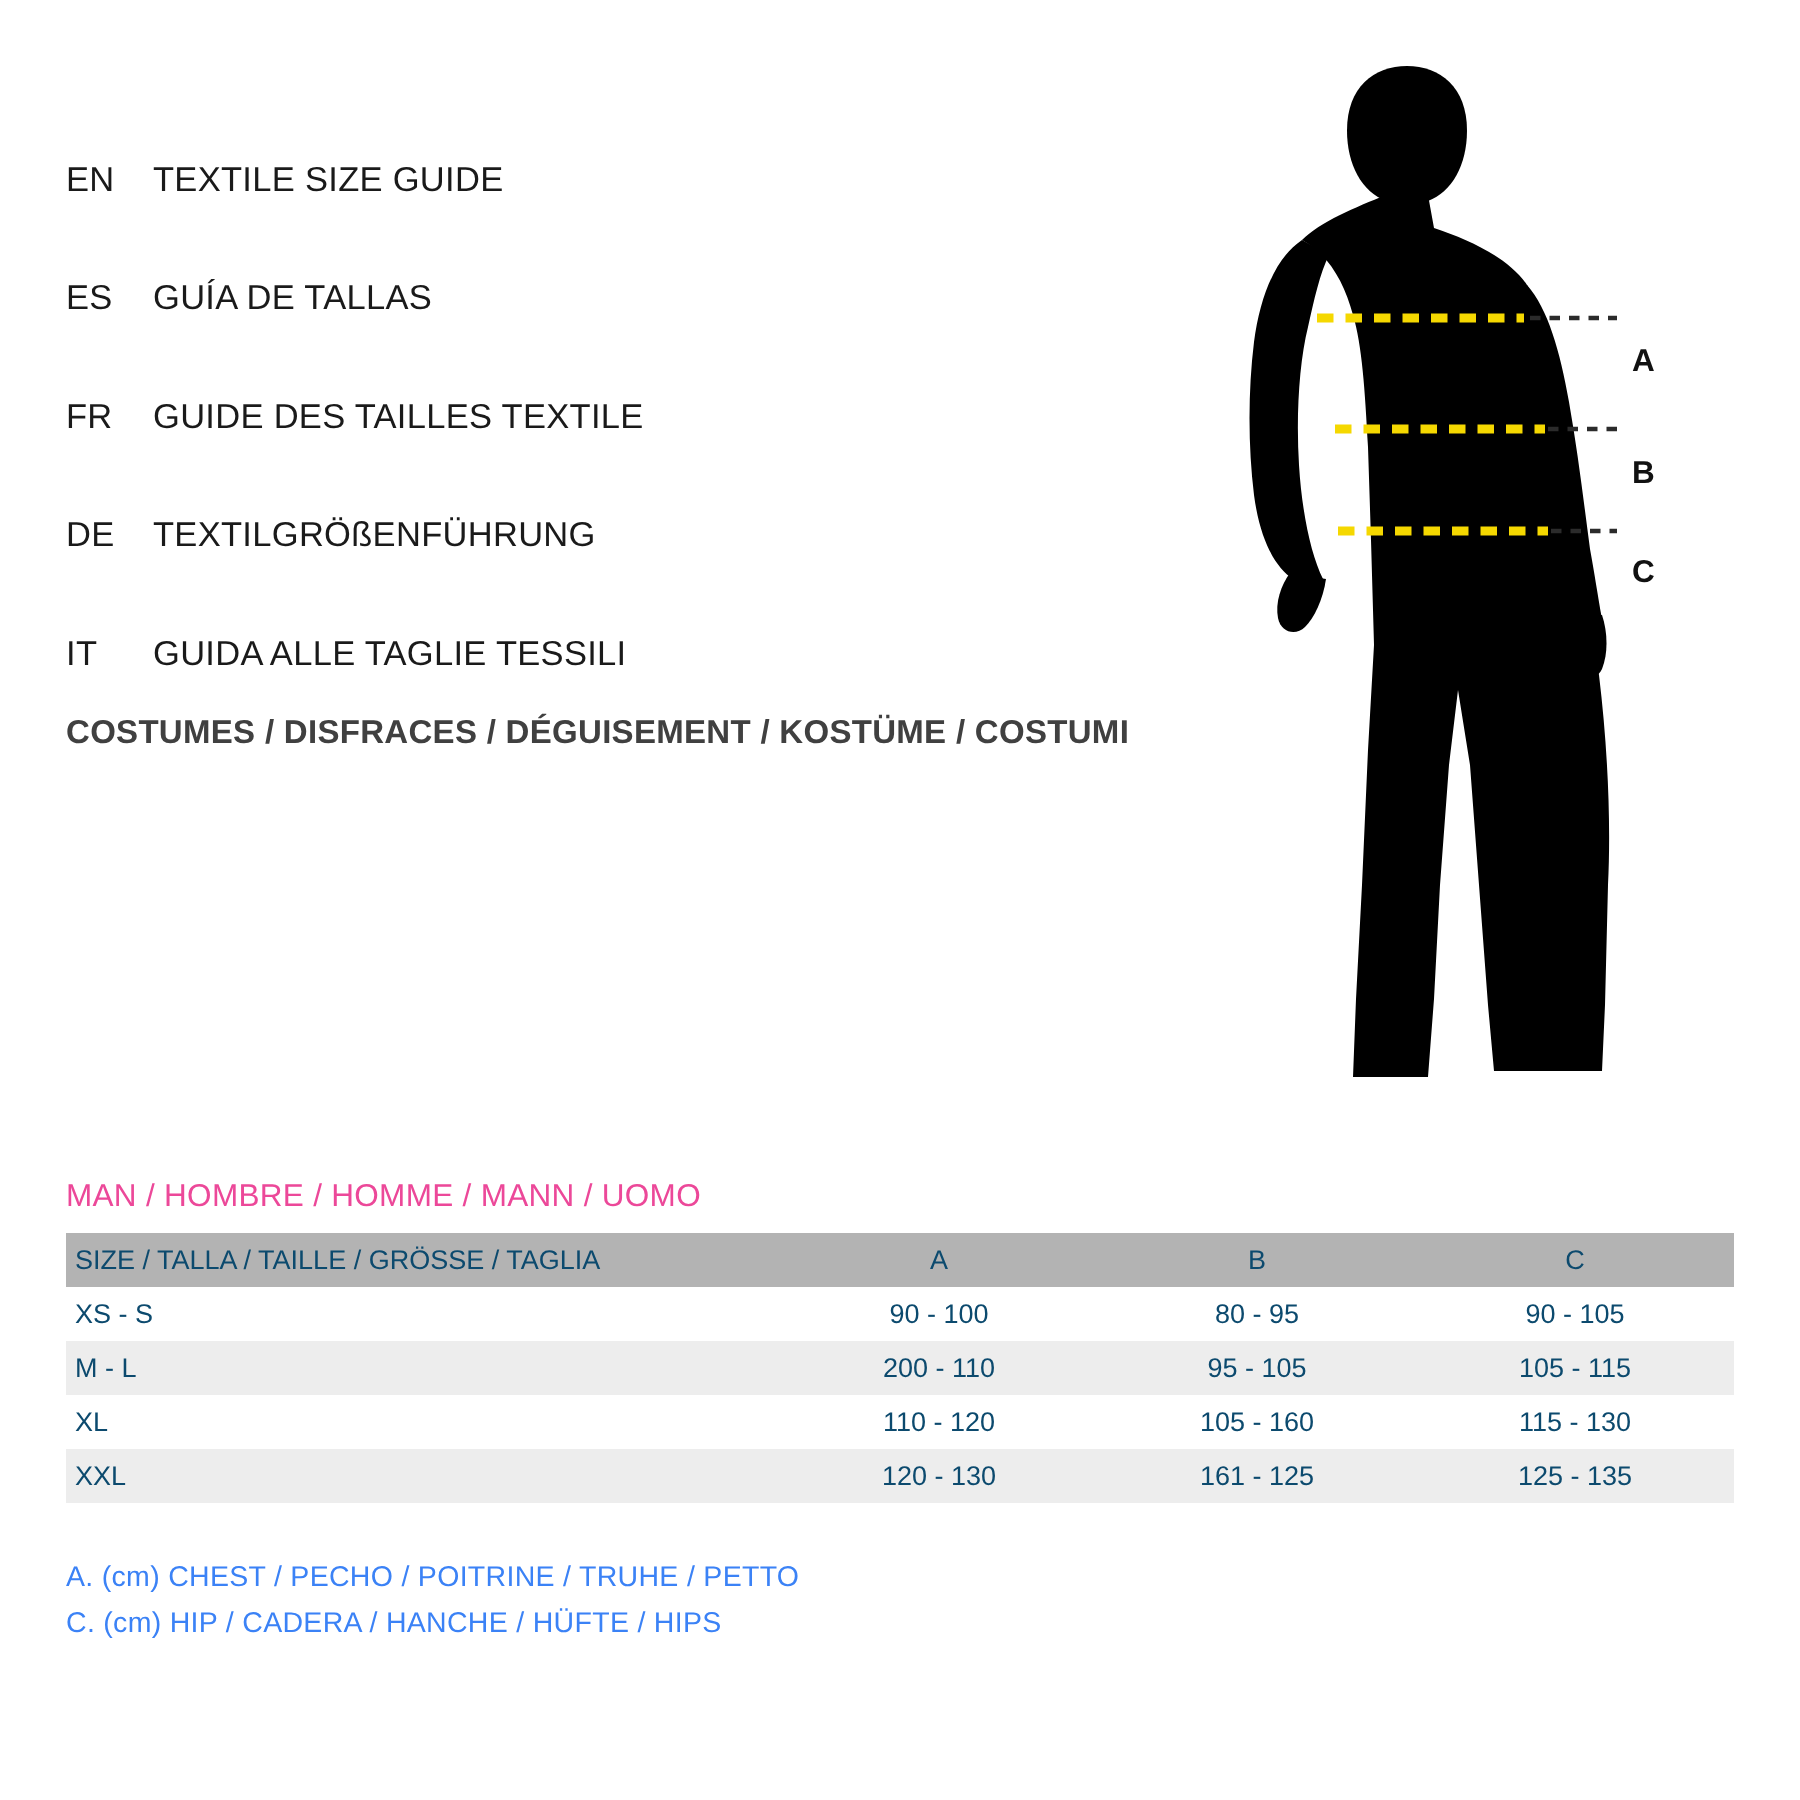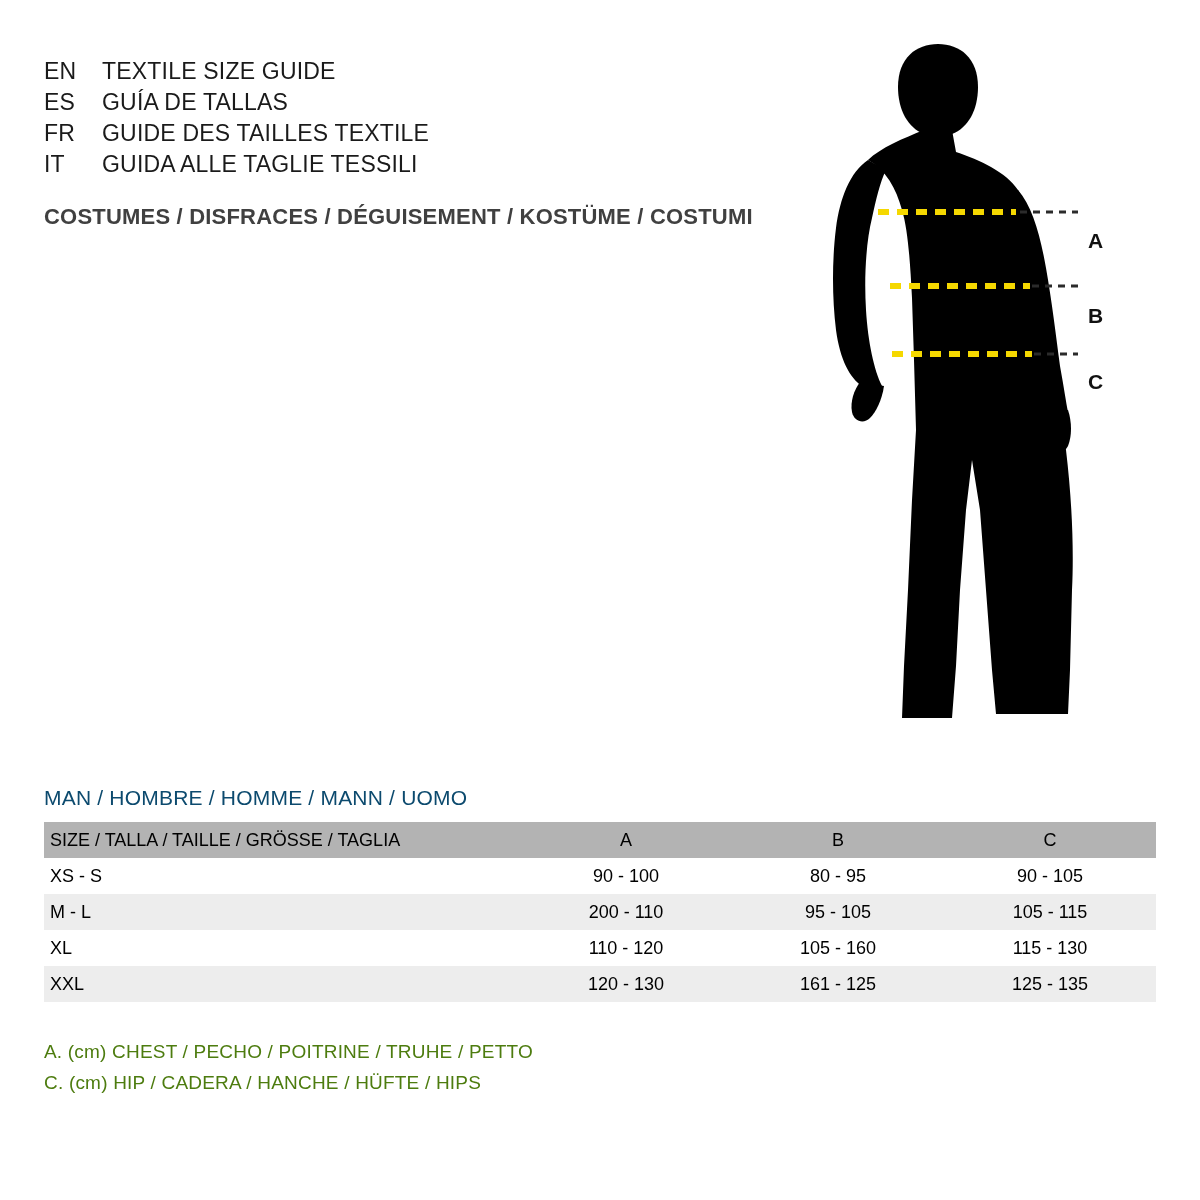--- a/index.html
+++ b/index.html
@@ -31,20 +31,21 @@
     letter-spacing: 0.2px;
     color: #1a1a1a;
     justify-content: center;
   }
   .lang-code {
     width: 58px;
     flex: 0 0 58px;
   }
   .lang-text {
     flex: 1 1 auto;
+    margin-top: 48px;
   }
   .subtitle {
     margin-top: 24px;
     font-size: 22px;
     font-weight: bold;
     letter-spacing: 0.2px;
     color: #404040;
   }
 
   
@@ -71,29 +72,29 @@
 
   
   .table-section {
     position: absolute;
     left: 44px;
     top: 786px;
     width: 1112px;
   }
   .table-caption {
     font-size: 21px;
-    color: #0c4a6e;
+    color: #ec4899;
     margin-bottom: 12px;
     letter-spacing: 0.2px;
   }
   table.size-table {
     border-collapse: collapse;
     width: 1112px;
     font-size: 18px;
-    color: #000000;
+    color: #0c4a6e;
   }
   table.size-table th,
   table.size-table td {
     padding: 6px 0 6px 0;
     font-weight: normal;
     text-align: center;
     height: 24px;
   }
   table.size-table th.size-col,
   table.size-table td.size-col {
@@ -117,39 +118,43 @@
   
   .footnotes {
     position: absolute;
     left: 44px;
     top: 1036px;
     width: 800px;
   }
   .footnote {
     font-size: 19px;
     line-height: 31px;
-    color: #4d7c0f;
+    color: #3b82f6;
     letter-spacing: 0.2px;
   }
 </style>
 </head>
 <body>
 
 <div class="header">
   <div class="lang-row">
     <span class="lang-code">EN</span>
     <span class="lang-text">TEXTILE SIZE GUIDE</span>
   </div>
   <div class="lang-row">
     <span class="lang-code">ES</span>
     <span class="lang-text">GUÍA DE TALLAS</span>
   </div>
   <div class="lang-row">
     <span class="lang-code">FR</span>
     <span class="lang-text">GUIDE DES TAILLES TEXTILE</span>
+  </div>
+  <div class="lang-row">
+    <span class="lang-code">DE</span>
+    <span class="lang-text">TEXTILGRÖßENFÜHRUNG</span>
   </div>
   <div class="lang-row">
     <span class="lang-code">IT</span>
     <span class="lang-text">GUIDA ALLE TAGLIE TESSILI</span>
   </div>
   <div class="subtitle">COSTUMES / DISFRACES / DÉGUISEMENT / KOSTÜME / COSTUMI</div>
 </div>
 
 <div class="figure">
   <svg width="330" height="710" viewBox="0 0 330 710" xmlns="http://www.w3.org/2000/svg">

